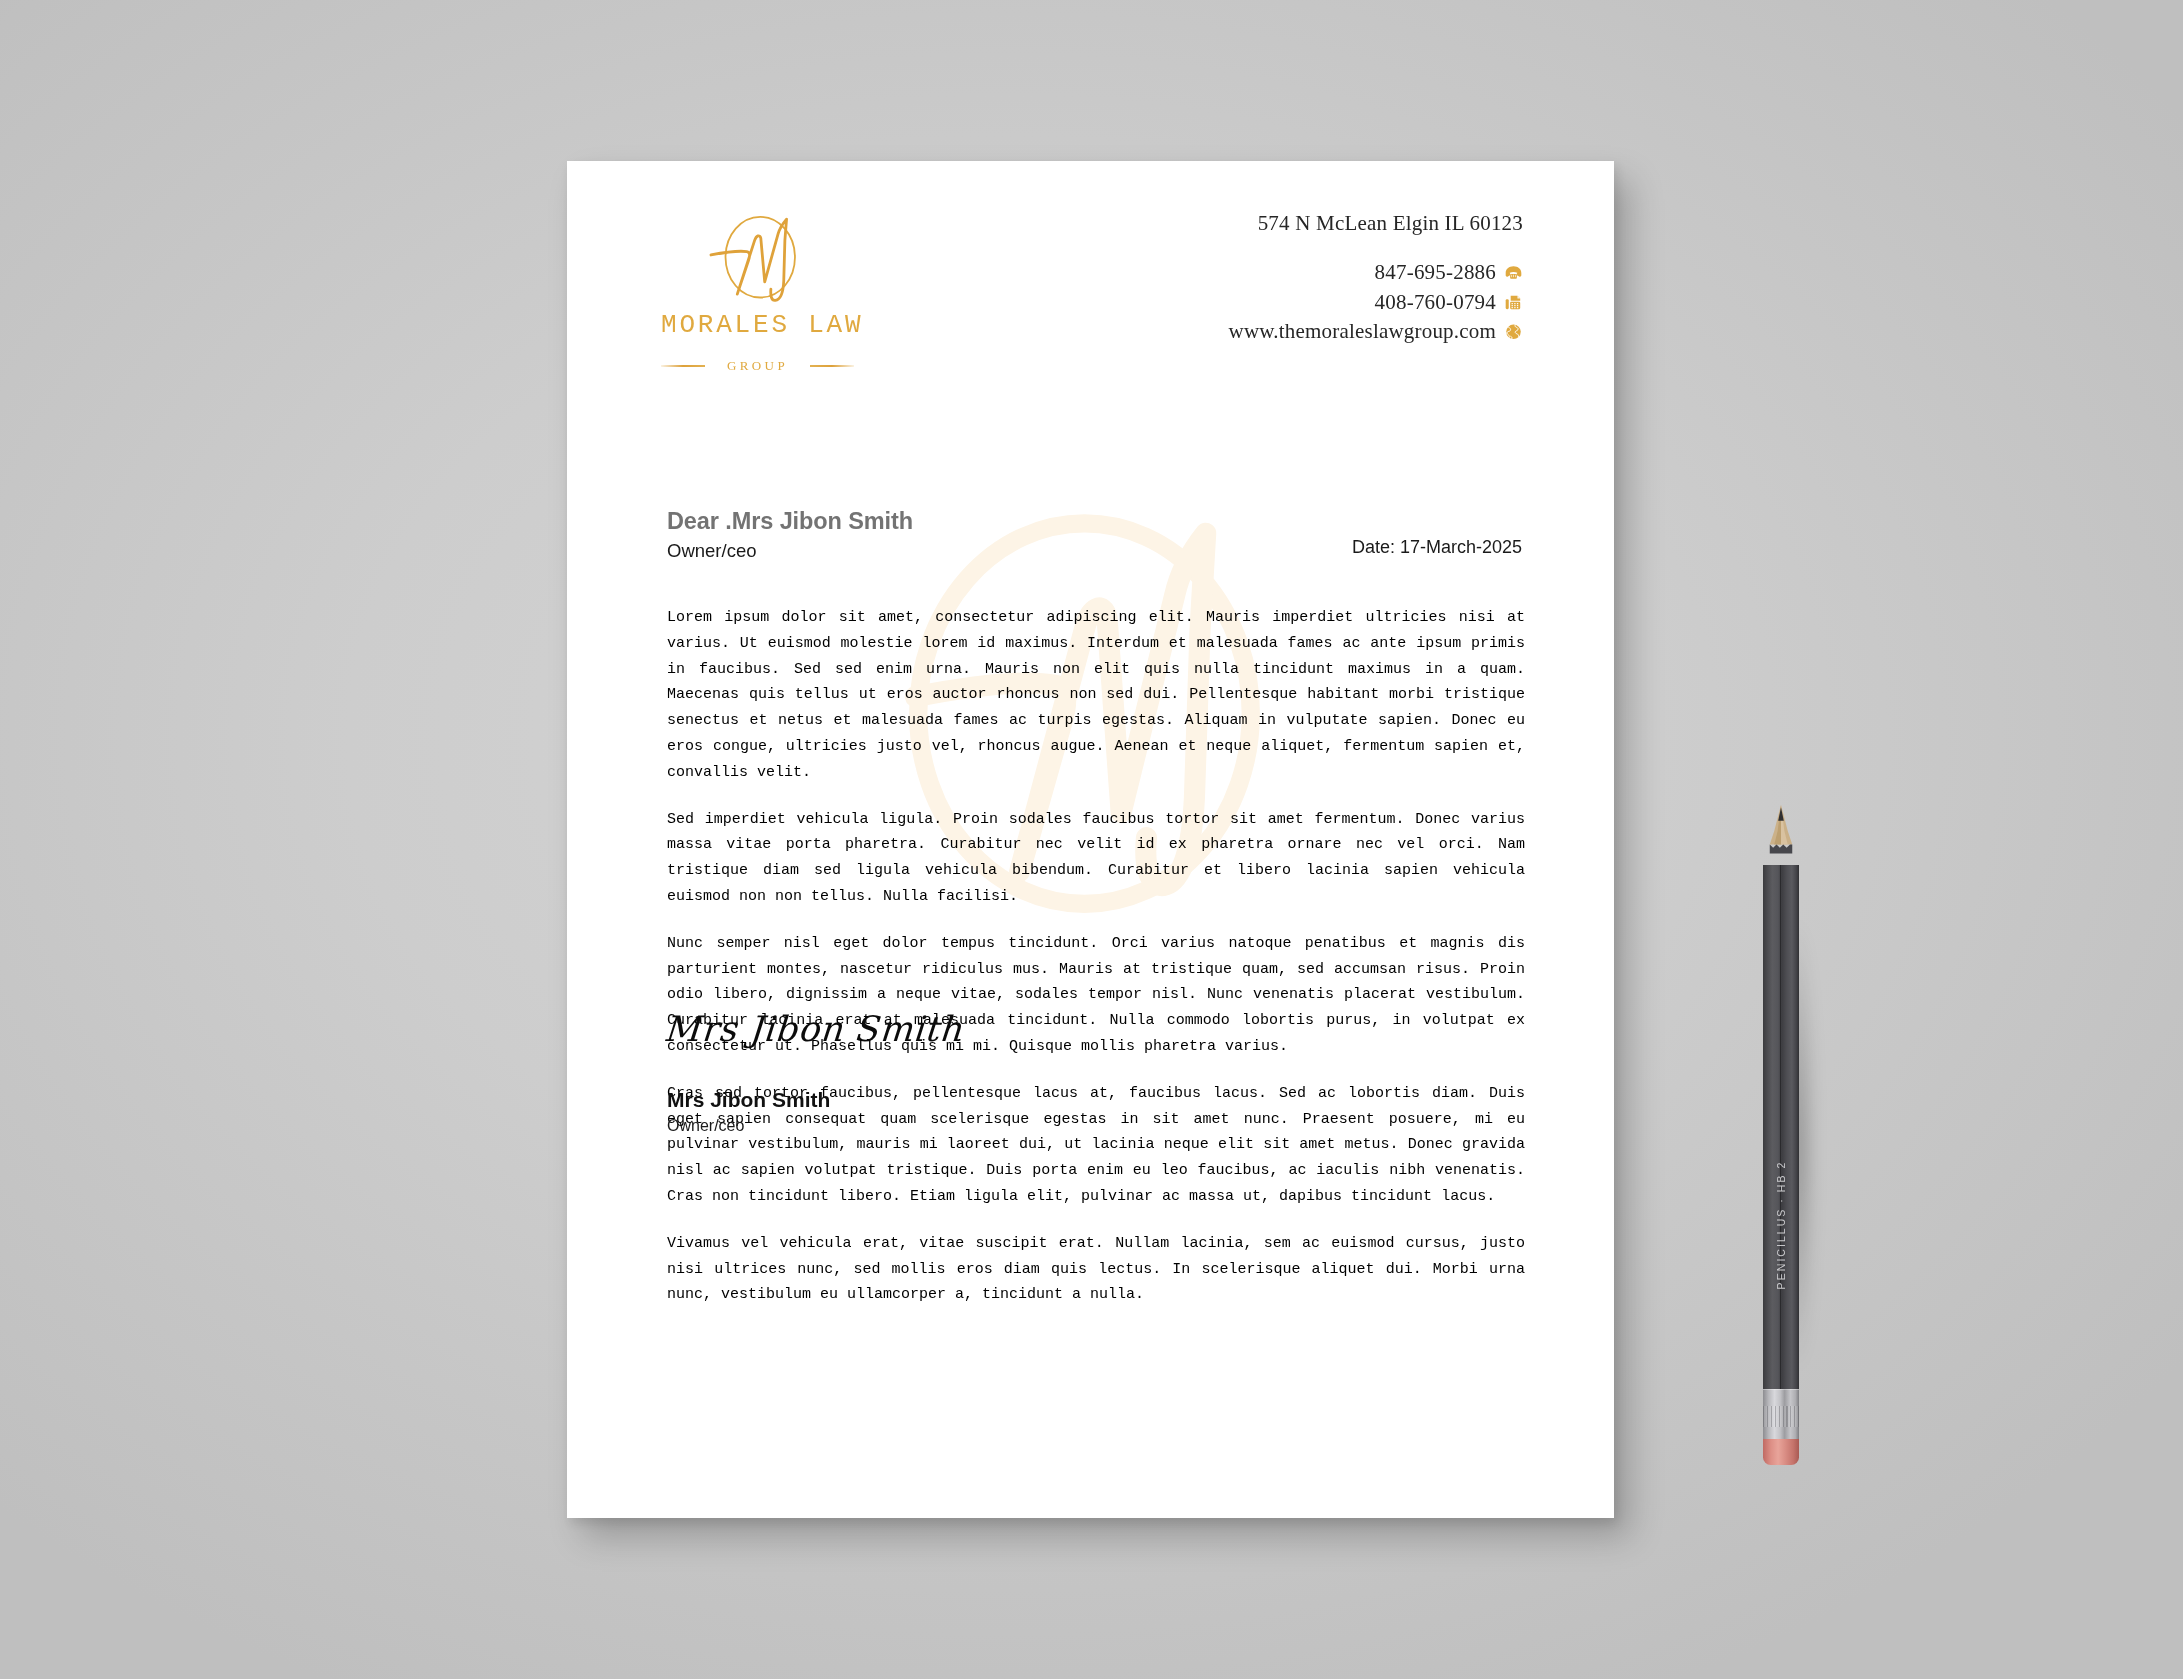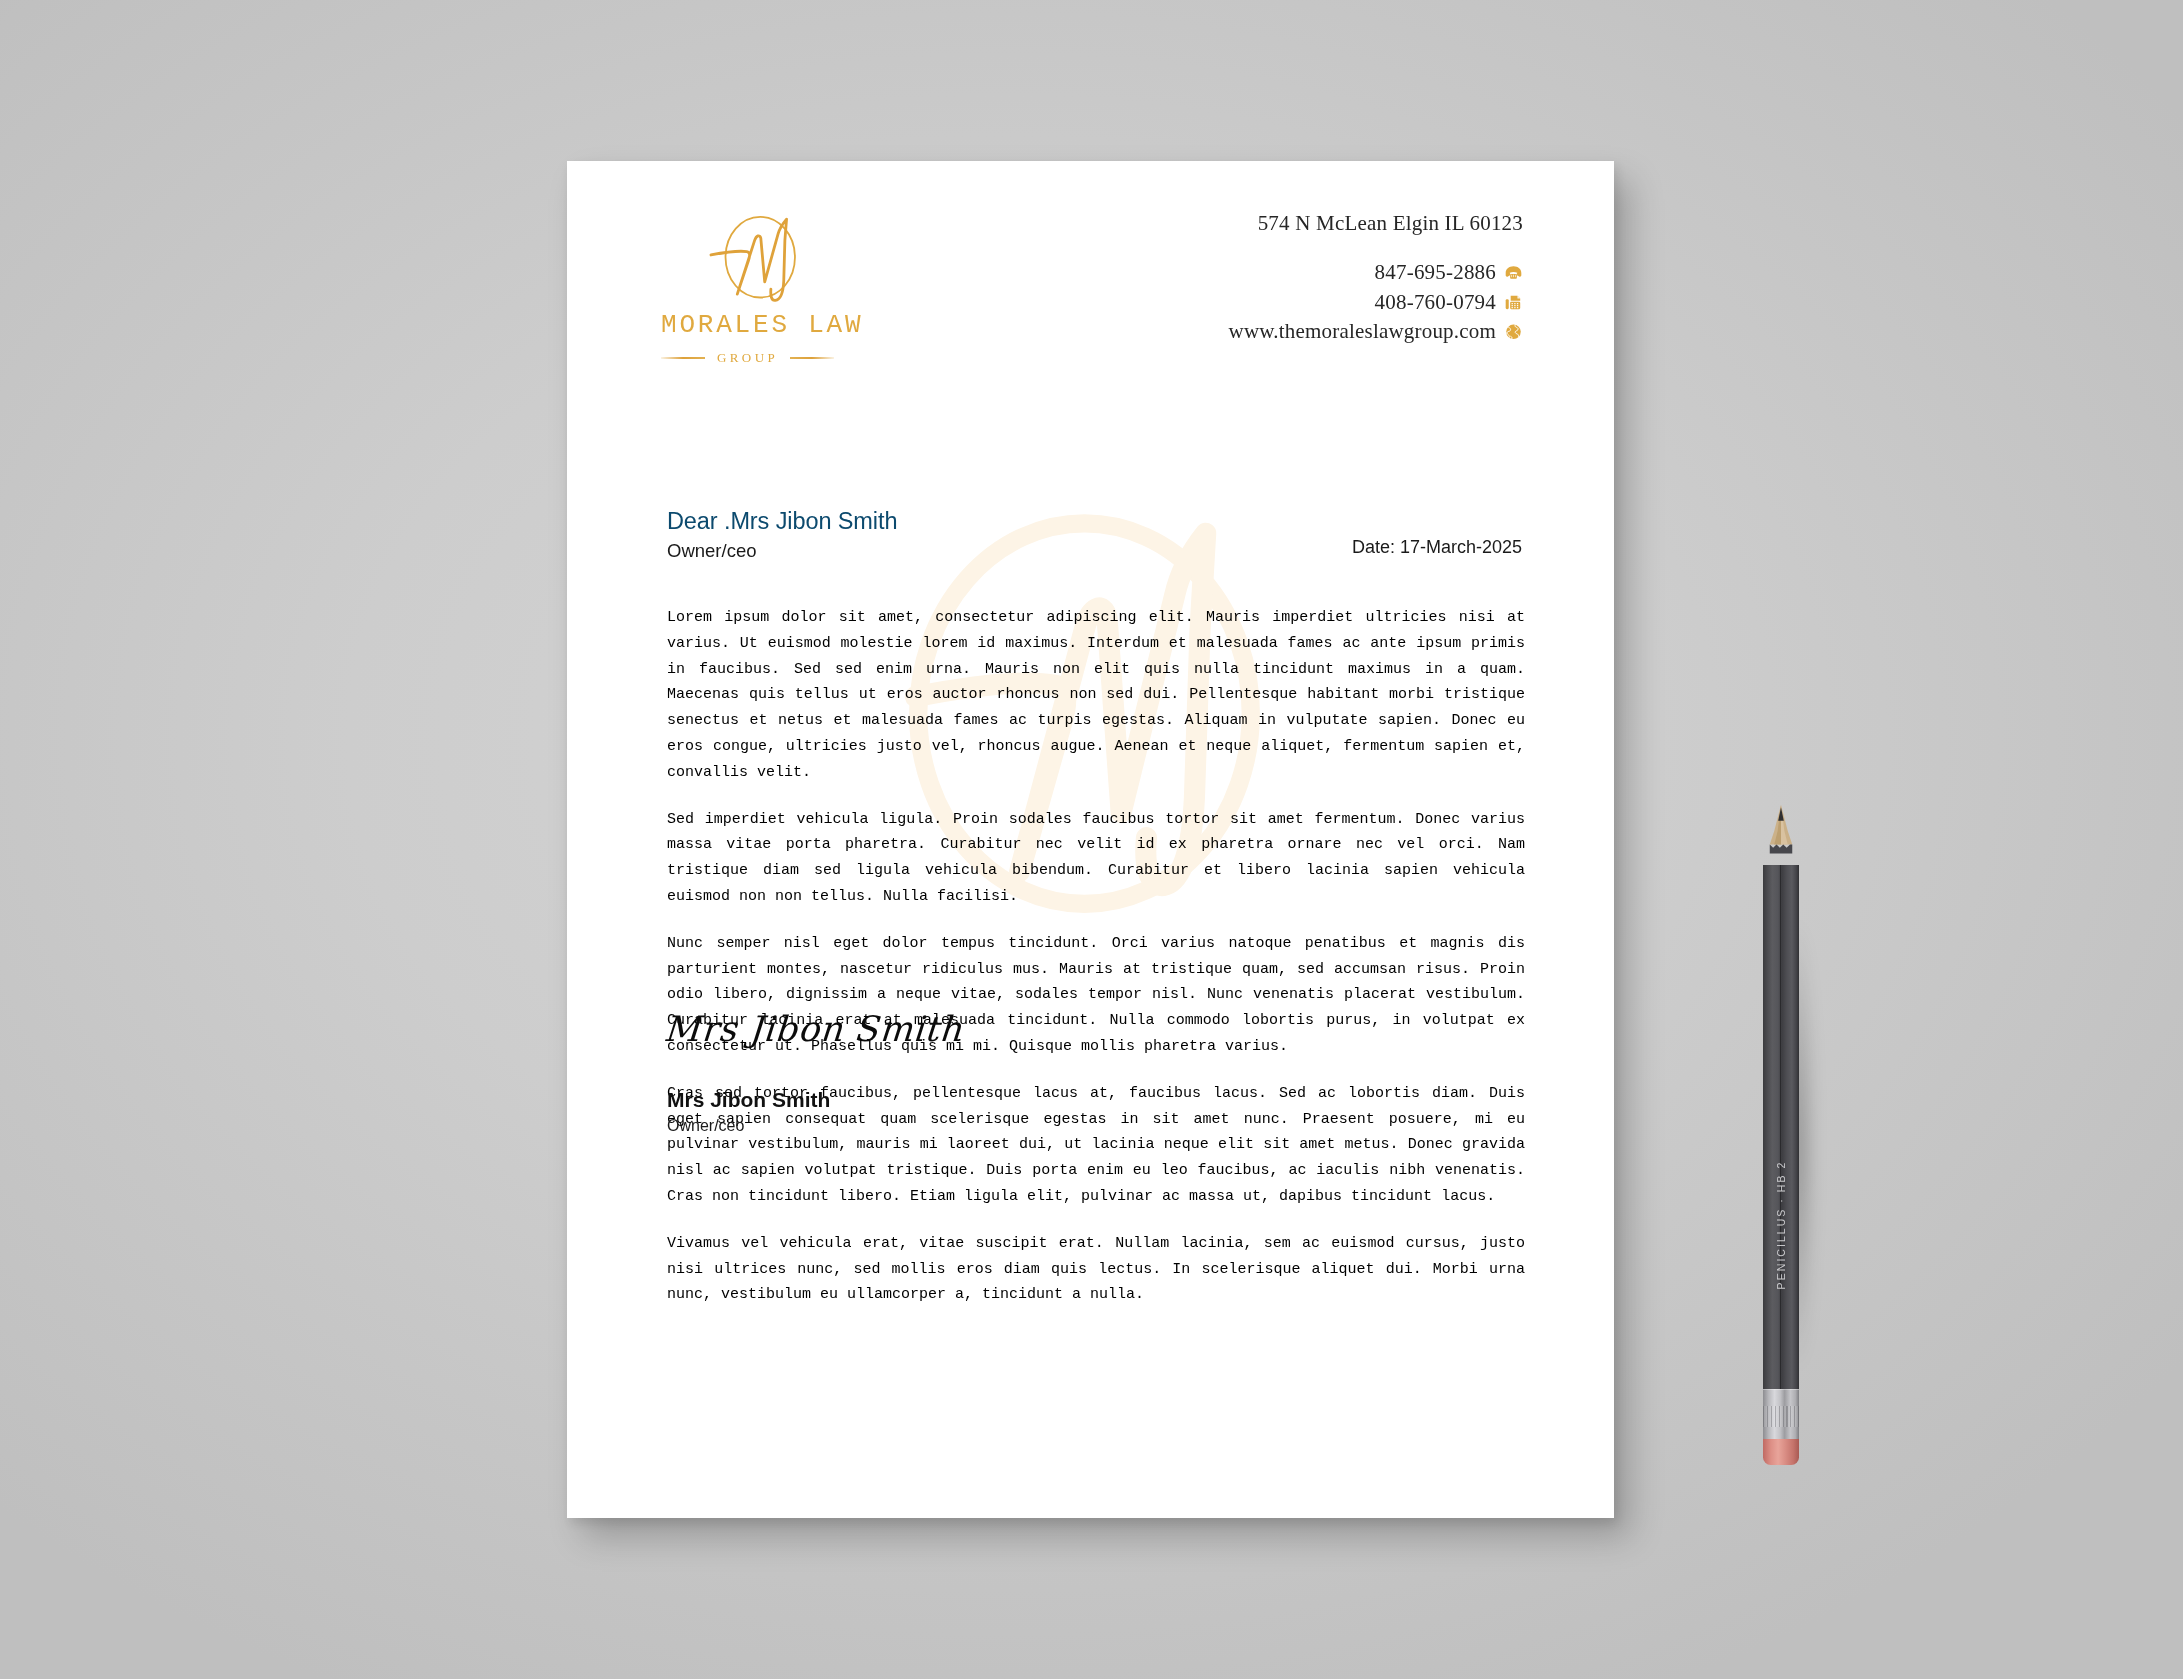--- a/index.html
+++ b/index.html
@@ -68,23 +68,23 @@
     font-family: Liberation Mono, monospace;
     font-size: 26px;
     letter-spacing: 2.8px;
     color: #e0a93f;
     margin-top: 5px;
     white-space: nowrap;
   }
   .logo-sub-row {
     display: flex;
     align-items: center;
-    justify-content: flex-start;
-    gap: 12px;
-    margin-top: 10px;
+    justify-content: space-between;
+    gap: 4px;
+    margin-top: 18px;
   }
   .logo-rule {
     height: 1.1px;
     width: 44px;
     background: linear-gradient(to right, rgba(224,169,63,0.15), #ddA13a, rgba(224,169,63,0.9));
   }
   .logo-rule.right {
     background: linear-gradient(to left, rgba(224,169,63,0.15), #ddA13a, rgba(224,169,63,0.9));
   }
   .logo-group {
@@ -131,22 +131,22 @@
   .letter { position: absolute; left: 0; top: 0; width: 100%; }
 
   .greeting-row {
     position: absolute;
     left: 100px;
     top: 347px;
     right: 92px;
   }
   .greeting-name {
     font-size: 23.5px;
-    font-weight: normal;
-    color: #0c4a6e;
+    font-weight: bold;
+    color: #737373;
     letter-spacing: -0.1px;
     line-height: 1.18;
   }
   .greeting-role {
     font-size: 18.5px;
     color: #1a1a1a;
     margin-top: 3.9px;
     line-height: 1.2;
   }
   .date-line {

